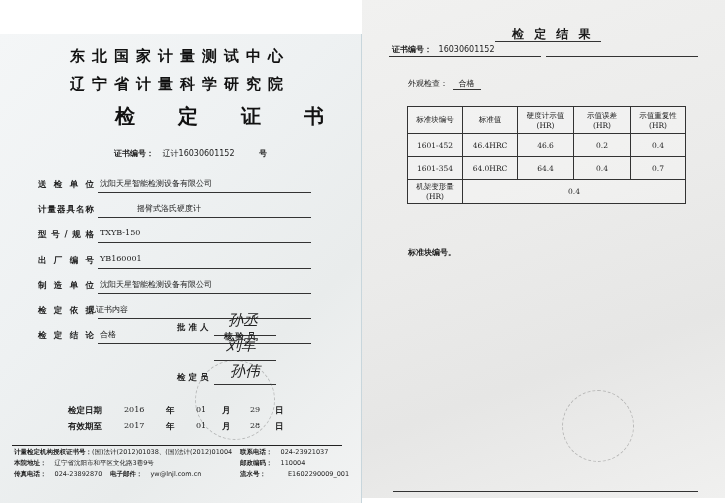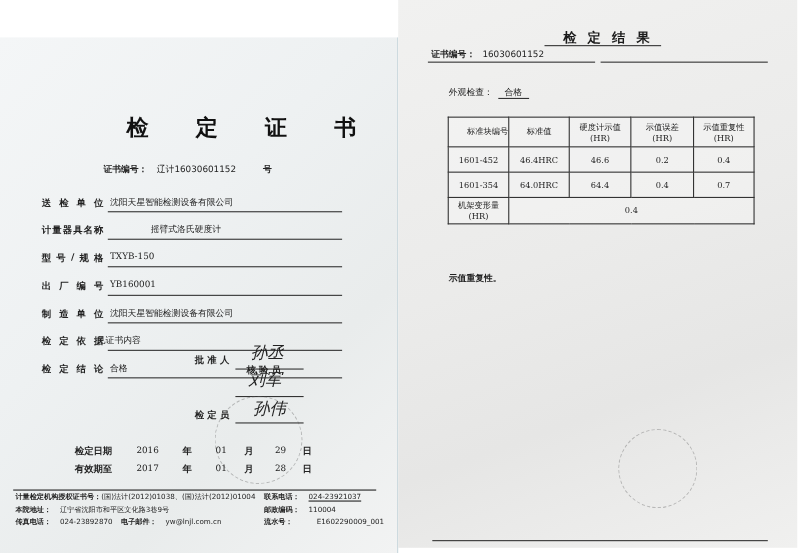--- a/index.html
+++ b/index.html
@@ -41,23 +41,25 @@
   table.res td, table.res th {
     border:1px solid #333; text-align:center; vertical-align:middle;
     font-weight:normal; padding:0;
   }
   .bold { font-weight:bold;text-align:right; }
 </style>
 </head>
 <body>
 
 <div id="left-page" class="page">
+  <div class="abs h1" style="left:70px; top:13px;">东北国家计量测试中心</div>
+  <div class="abs h1" style="left:70px; top:41px;">辽宁省计量科学研究院</div>
   <div class="abs h2" style="left:115px; top:69px;">检 定 证 书</div>
 
-  <div class="abs small" style="left:94px; top:114px;">
+  <div class="abs small" style="left:114px; top:114px;">
     <span class="bold">证书编号：</span>
     <span style="margin-left:6px;">辽计16030601152</span>
     <span style="margin-left:22px;" class="bold">号</span>
   </div>
 
   <div id="fields">
       <div class="abs field-label" style="left: 38px; top: 145px; width: 56px; display: flex; justify-content: space-between;">
         <span>送</span>
         <span>检</span>
         <span>单</span>
@@ -146,21 +148,21 @@
   <div class="abs field-value" style="left:196px; top:387px;">01</div>
   <div class="abs field-label" style="left:222px; top:387px;">月</div>
   <div class="abs field-value" style="left:250px; top:387px;">28</div>
   <div class="abs field-label" style="left:275px; top:387px;">日</div>
 
   <div class="uline" style="left:12px; top:411px; width:330px; background:#222;"></div>
   <div class="abs small" style="left:14px; top:414px; font-size:6.5px;">
     <span class="bold">计量检定机构授权证书号：</span><span>(国)法计(2012)01038、(国)法计(2012)01004</span>
   </div>
   <div class="abs small" style="left:240px; top:414px; font-size:6.5px;">
-    <span class="bold">联系电话：</span><span style="margin-left:8px;text-decoration:underline;">024-23921037</span>
+    <span class="bold">联系电话：</span><span style="margin-left:8px;">024-23921037</span>
   </div>
   <div class="abs small" style="left:14px; top:425px; font-size:6.5px;">
     <span class="bold">本院地址：</span><span style="margin-left:8px;">辽宁省沈阳市和平区文化路3巷9号</span>
   </div>
   <div class="abs small" style="left:240px; top:425px; font-size:6.5px;">
     <span class="bold">邮政编码：</span><span style="margin-left:8px;">110004</span>
   </div>
   <div class="abs small" style="left:14px; top:436px; font-size:6.5px;">
     <span class="bold">传真电话：</span><span style="margin-left:8px;">024-23892870</span>
   </div>
@@ -184,21 +186,21 @@
   <div class="uline" style="left:184px; top:56px; width:152px;"></div>
 
   <div class="abs small" style="left:46px; top:78px; font-family:'DejaVu Serif', serif;">
     <span>外观检查：</span>
     <span style="display:inline-block; border-bottom:1px solid #333; padding:0 6px; margin-left:2px;">合格</span>
   </div>
 
   <table class="res">
     <tbody>
         <tr style="height:27px;">
-      <th style="width:54px;text-align:right;"><span>标准块编号</span></th>
+      <th style="width:54px;"><span>标准块编号</span></th>
       <th style="width:54px;"><span>标准值</span></th>
       <th style="width:55px;"><span>硬度计示值</span><br><span>(HR)</span></th>
       <th style="width:56px;"><span>示值误差</span><br><span>(HR)</span></th>
       <th style="width:54px;"><span>示值重复性</span><br><span>(HR)</span></th>
     </tr>
     <tr style="height:23px;">
       <td>1601-452</td>
       <td>46.4HRC</td>
       <td>46.6</td>
       <td>0.2</td>
@@ -211,18 +213,18 @@
       <td>0.4</td>
       <td>0.7</td>
     </tr>
     <tr style="height:24px;">
       <td><span>机架变形量</span><br><span>(HR)</span></td>
       <td colspan="4">0.4</td>
     </tr>
   </tbody>
     </table>
 
-  <div class="abs small bold" style="left:46px; top:247px;">示值重复性。</div>
+  <div class="abs small bold" style="left:46px; top:247px;">标准块编号。</div>
 
   <div class="stamp" style="left:200px; top:390px; width:70px; height:70px;"></div>
 
   <div class="uline" style="left:31px; top:491px; width:305px; background:#333;"></div>
 </div>
 
 </body></html>

